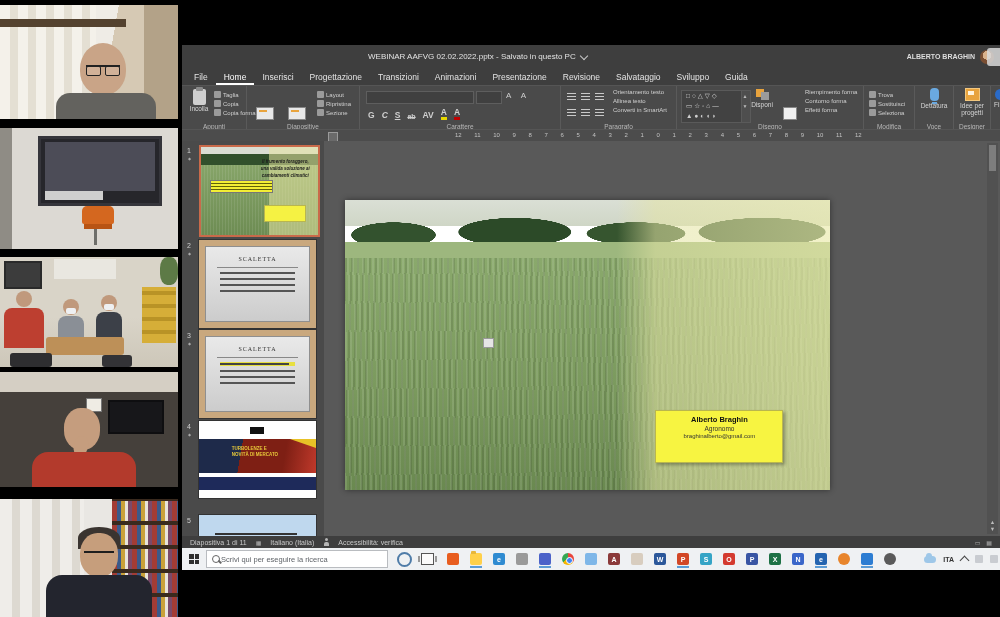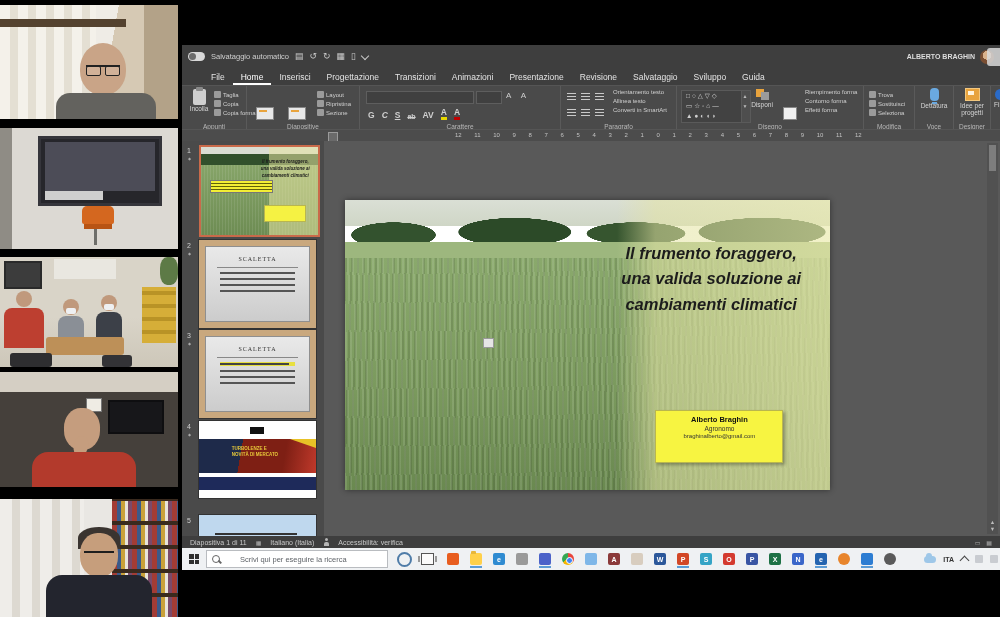--- a/index.html
+++ b/index.html
@@ -70,21 +70,21 @@
   .titlebar{position:absolute;left:0;top:0;right:0;height:23px;background:#3e3e3e;}
   .qat{position:absolute;left:6px;top:0;height:23px;display:flex;align-items:center;gap:6px;}
   .autosave-pill{width:17px;height:9px;border-radius:5px;background:#d8d8d8;position:relative;}
   .autosave-pill::before{content:'';position:absolute;left:1px;top:1px;width:7px;height:7px;border-radius:50%;background:#6a6a6a;}
   .autosave-lbl{font-size:7.5px;color:#d0d0d0;}
   .qat-i{font-size:9px;color:#c9c9c9;line-height:1;}
   .chev{width:5px;height:5px;border-right:1.5px solid #c9c9c9;border-bottom:1.5px solid #c9c9c9;transform:rotate(45deg);margin-top:-2px;}
   .tb-title{position:absolute;left:186px;top:0;height:23px;display:flex;align-items:center;gap:5px;font-size:8px;color:#e2e2e2;}
   .tb-user{position:absolute;right:6px;top:0;height:23px;display:flex;align-items:center;gap:5px;font-size:7px;font-weight:bold;color:#ddd;}
   .avatar{width:14px;height:14px;border-radius:50%;background:radial-gradient(circle at 50% 38%,#d9b08a 0 38%,#7a4e32 39% 100%);}
-  .tabsrow{position:absolute;left:0;top:23px;right:0;height:17px;background:#3e3e3e;display:flex;align-items:flex-end;padding-left:21px;font-size:8.5px;color:#e3e3e3;}
+  .tabsrow{position:absolute;left:0;top:23px;right:0;height:17px;background:#3e3e3e;display:flex;align-items:flex-end;padding-left:4px;font-size:8.5px;color:#e3e3e3;}
   .tab{padding:2px 8px 3px 8px;}
   .tab.active{color:#fff;border-bottom:2px solid #fff;padding-bottom:1px;}
   .ribbon{position:absolute;left:0;top:40px;right:0;height:44px;background:#4a4a4a;border-top:1px solid #555;display:flex;overflow:hidden;}
   .grp{position:relative;height:100%;border-right:1px solid #5a5a5a;flex:none;}
   .glabel{position:absolute;bottom:0;left:0;right:0;text-align:center;font-size:6.5px;color:#b8b8b8;}
   .rbtxt{font-size:6.5px;color:#d6d6d6;line-height:1.15;}
   .small-row{position:absolute;display:flex;align-items:center;gap:2px;font-size:6px;color:#d0d0d0;}
   .mini-ico{width:7px;height:7px;background:#9b9b9b;border-radius:1px;flex:none;}
   
   .g-app{width:64px;}
@@ -207,21 +207,21 @@
   .sb-ico{font-size:6px;color:#b5b5b5;}
   .sb-person{width:6px;height:8px;position:relative;}
   .sb-person::before{content:'';position:absolute;left:1.5px;top:0;width:3px;height:3px;border-radius:50%;background:#b5b5b5;}
   .sb-person::after{content:'';position:absolute;left:0.5px;bottom:0;width:5px;height:4px;border-radius:2px 2px 0 0;background:#b5b5b5;}
   .sb-right{margin-left:auto;display:flex;gap:6px;font-size:6px;color:#a8a8a8;}
   
   .taskbar{position:absolute;left:4px;top:548px;width:818px;height:22px;background:#eff1f3;display:flex;align-items:center;}
   .start{width:24px;height:22px;display:grid;place-items:center;}
   .winlogo{width:10px;height:10px;display:grid;grid-template-columns:1fr 1fr;gap:1px;}
   .winlogo i{background:#2f2f2f;display:block;}
-  .searchbox{width:170px;height:16px;background:#fff;border:1px solid #b9bcc0;display:flex;align-items:center;gap:20px;padding:0 5px;}
+  .searchbox{width:170px;height:16px;background:#fff;border:1px solid #b9bcc0;display:flex;align-items:center;gap:1px;padding:0 5px;}
   .mag{width:6px;height:6px;border:1.5px solid #666;border-radius:50%;position:relative;flex:none;}
   .mag::after{content:'';position:absolute;left:5px;top:5px;width:4px;height:1.5px;background:#666;transform:rotate(45deg);}
   .ph{font-size:7.5px;color:#5f6368;white-space:nowrap;overflow:hidden;}
   .cortana{width:11px;height:11px;border-radius:50%;border:2px solid #4f7ca8;margin-left:9px;flex:none;}
   .taskview{width:11px;height:10px;border:1px solid #555;background:#fbfbfb;margin-left:9px;flex:none;position:relative;}
   .taskview::before,.taskview::after{content:'';position:absolute;top:2px;width:2px;height:6px;background:#999;}
   .taskview::before{left:-4px;} .taskview::after{right:-4px;}
   .apps{display:flex;gap:9px;margin-left:12px;}
   .app{width:14px;height:16px;position:relative;display:grid;place-items:center;flex:none;}
   .chip{width:12px;height:12px;border-radius:2px;display:grid;place-items:center;font-size:7px;font-weight:bold;color:#fff;background:#888;}
@@ -303,28 +303,22 @@
     <div class="abs c5-head"></div>
     <div class="abs c5-glasses"></div>
     <div class="abs c5-body"></div>
   </div>
 </div>
 
 <div class="share">
   <div class="ppt">
 
     <div class="titlebar">
-      <div class="qat">
-        <span class="autosave-pill"></span>
-        <span class="autosave-lbl">Salvataggio automatico</span>
-        <span class="qat-i">▤</span>
-        <span class="qat-i">↺</span>
-        <span class="qat-i">↻</span>
-        <span class="qat-i">▦</span>
-        <span class="qat-i">▯</span>
+      <div class="tb-title">
+        <span>WEBINAR AAFVG 02.02.2022.pptx - Salvato in questo PC</span>
         <span class="chev"></span>
       </div>
       <div class="tb-user">
         <span>ALBERTO BRAGHIN</span>
         <span class="avatar"></span>
       </div>
     </div>
 
     <div class="tabsrow">
       <span class="tab">File</span>
@@ -552,23 +546,20 @@
         </div>
       </div>
 
       <div class="canvas">
         <div class="slide">
           <div class="abs s-sky"></div>
           <div class="abs s-trees"></div>
           <div class="abs s-far"></div>
           <div class="abs s-field"></div>
           <div class="abs s-over"></div>
-          <div class="abs s-title pre">Il frumento foraggero,
-una valida soluzione ai
-cambiamenti climatici</div>
           <div class="abs s-marker"></div>
           <div class="abs s-auth">
             <div class="nm">Alberto Braghin</div>
             <div class="rl">Agronomo</div>
             <div class="em">braghinalberto@gmail.com</div>
           </div>
         </div>
         <div class="vscroll">
           <div class="vthumb"></div>
           <div class="varrows">▲<br>▼</div>

